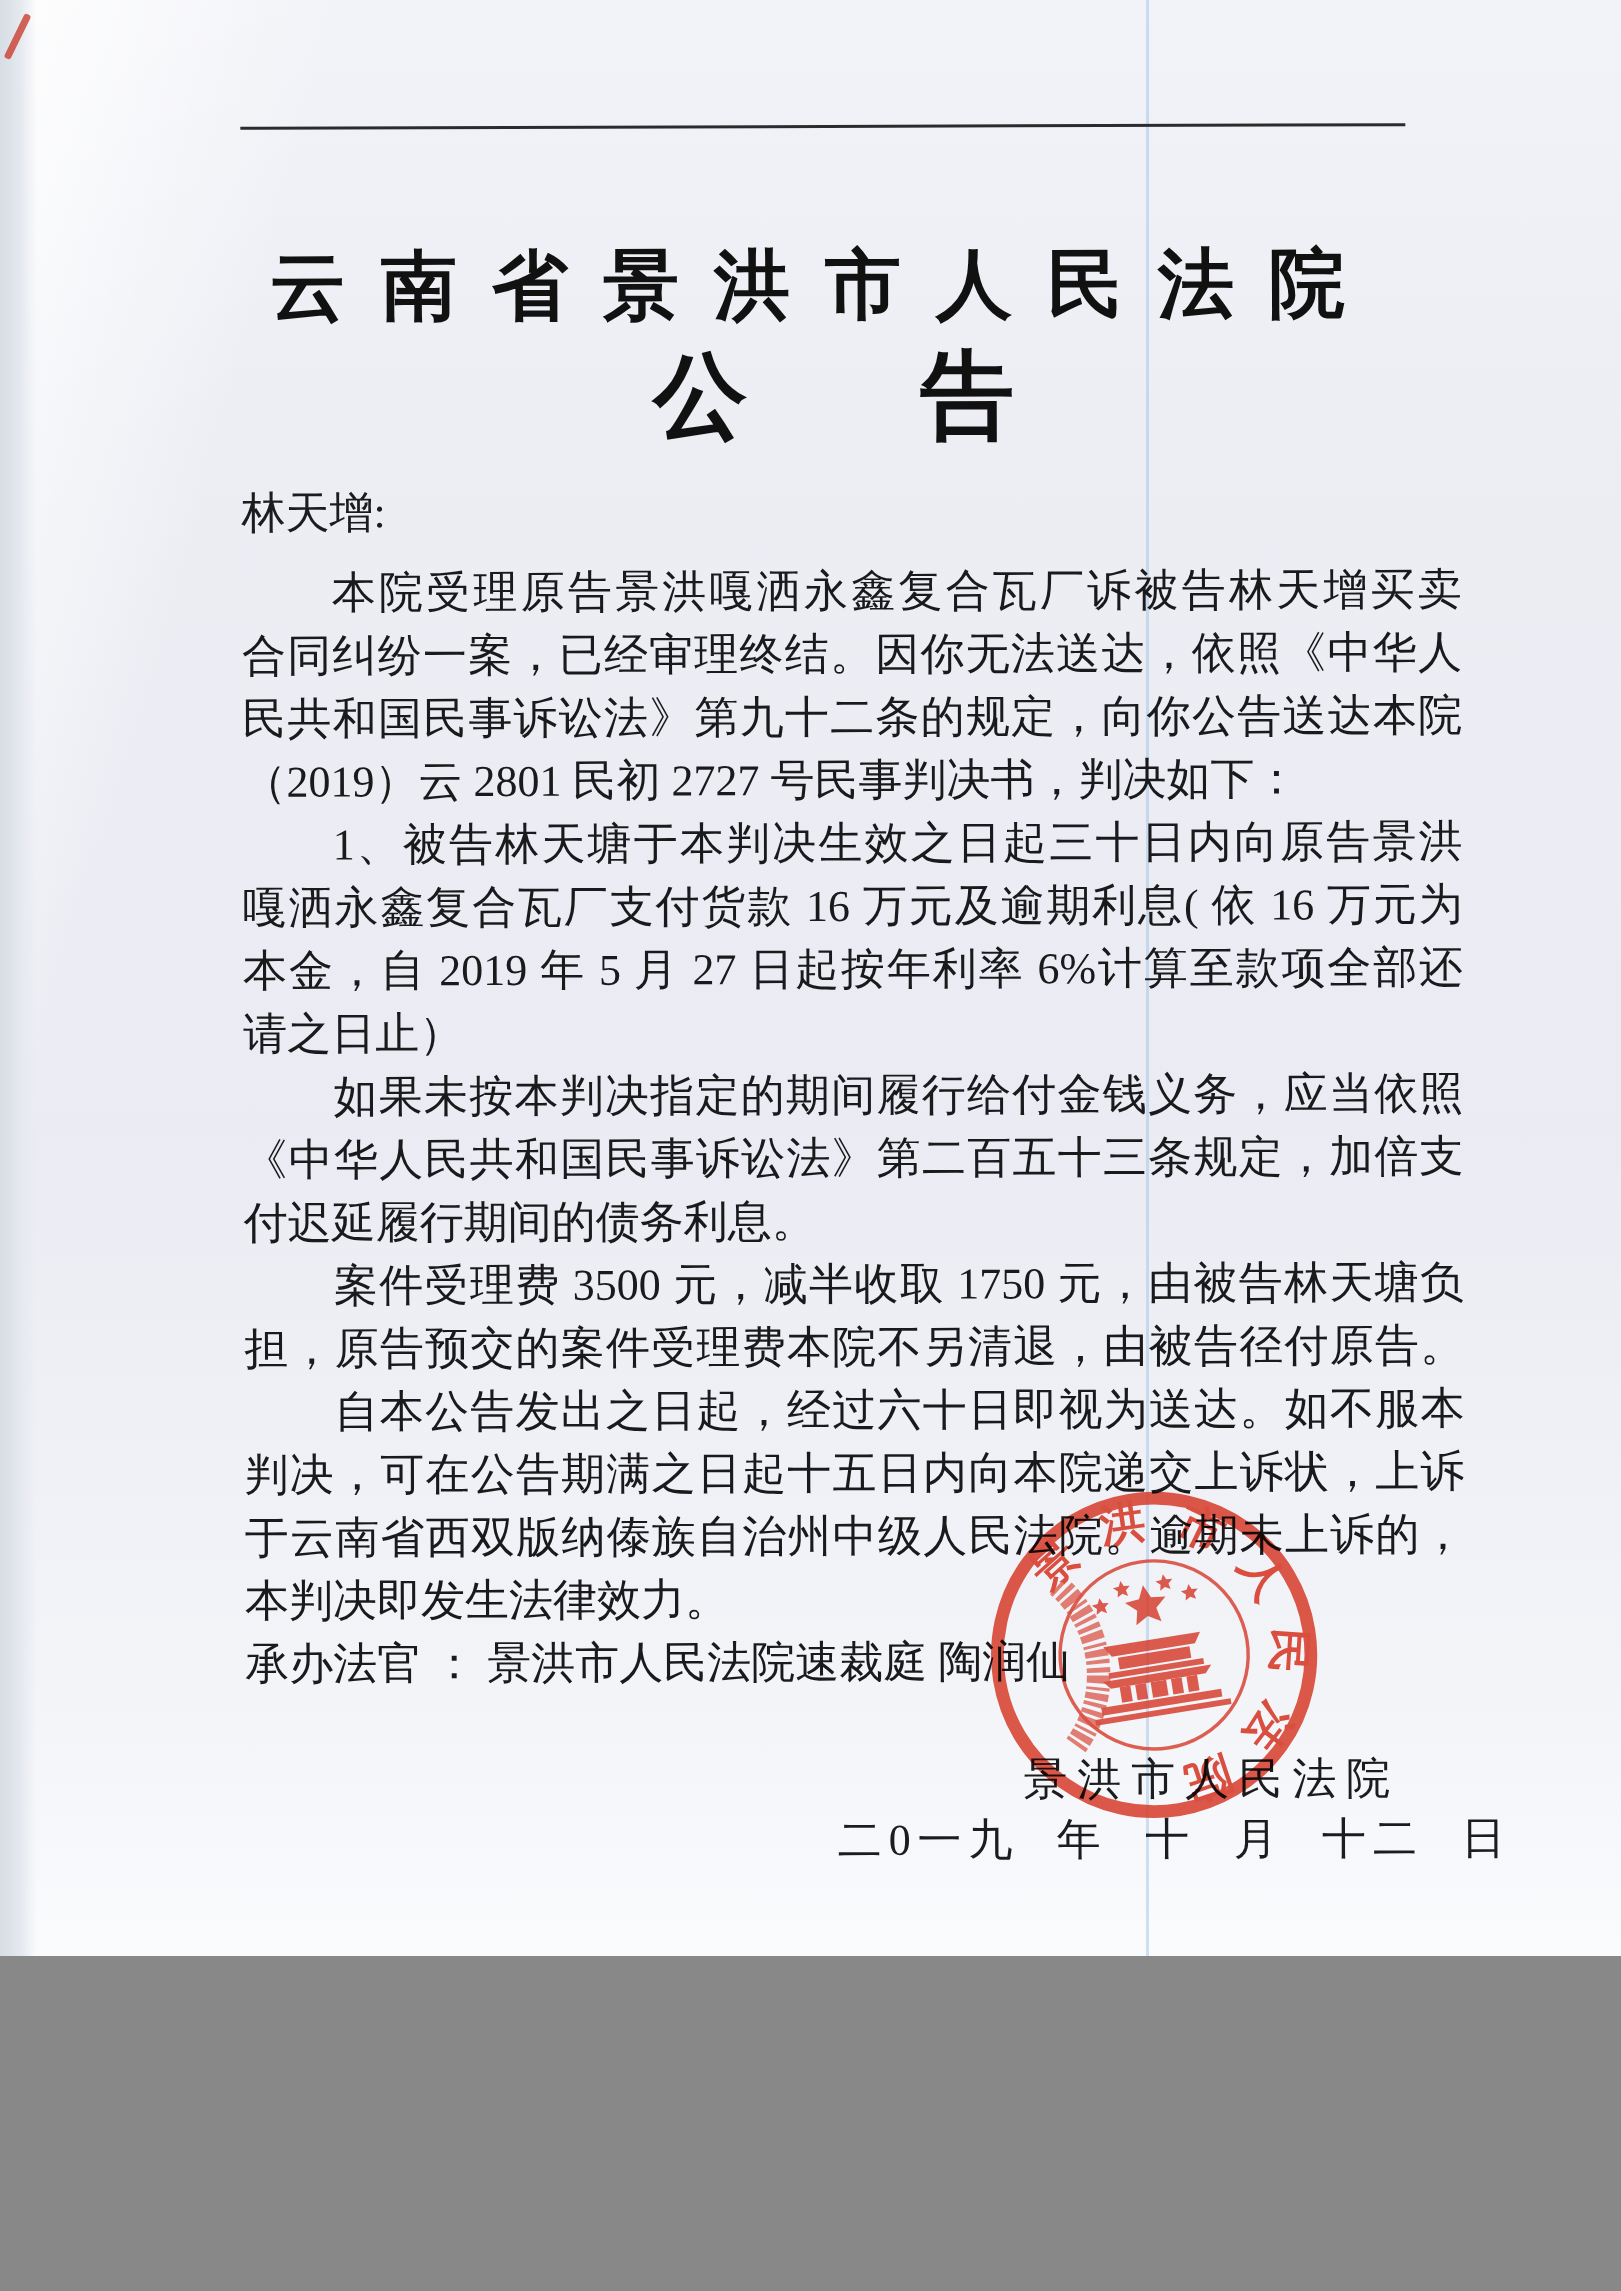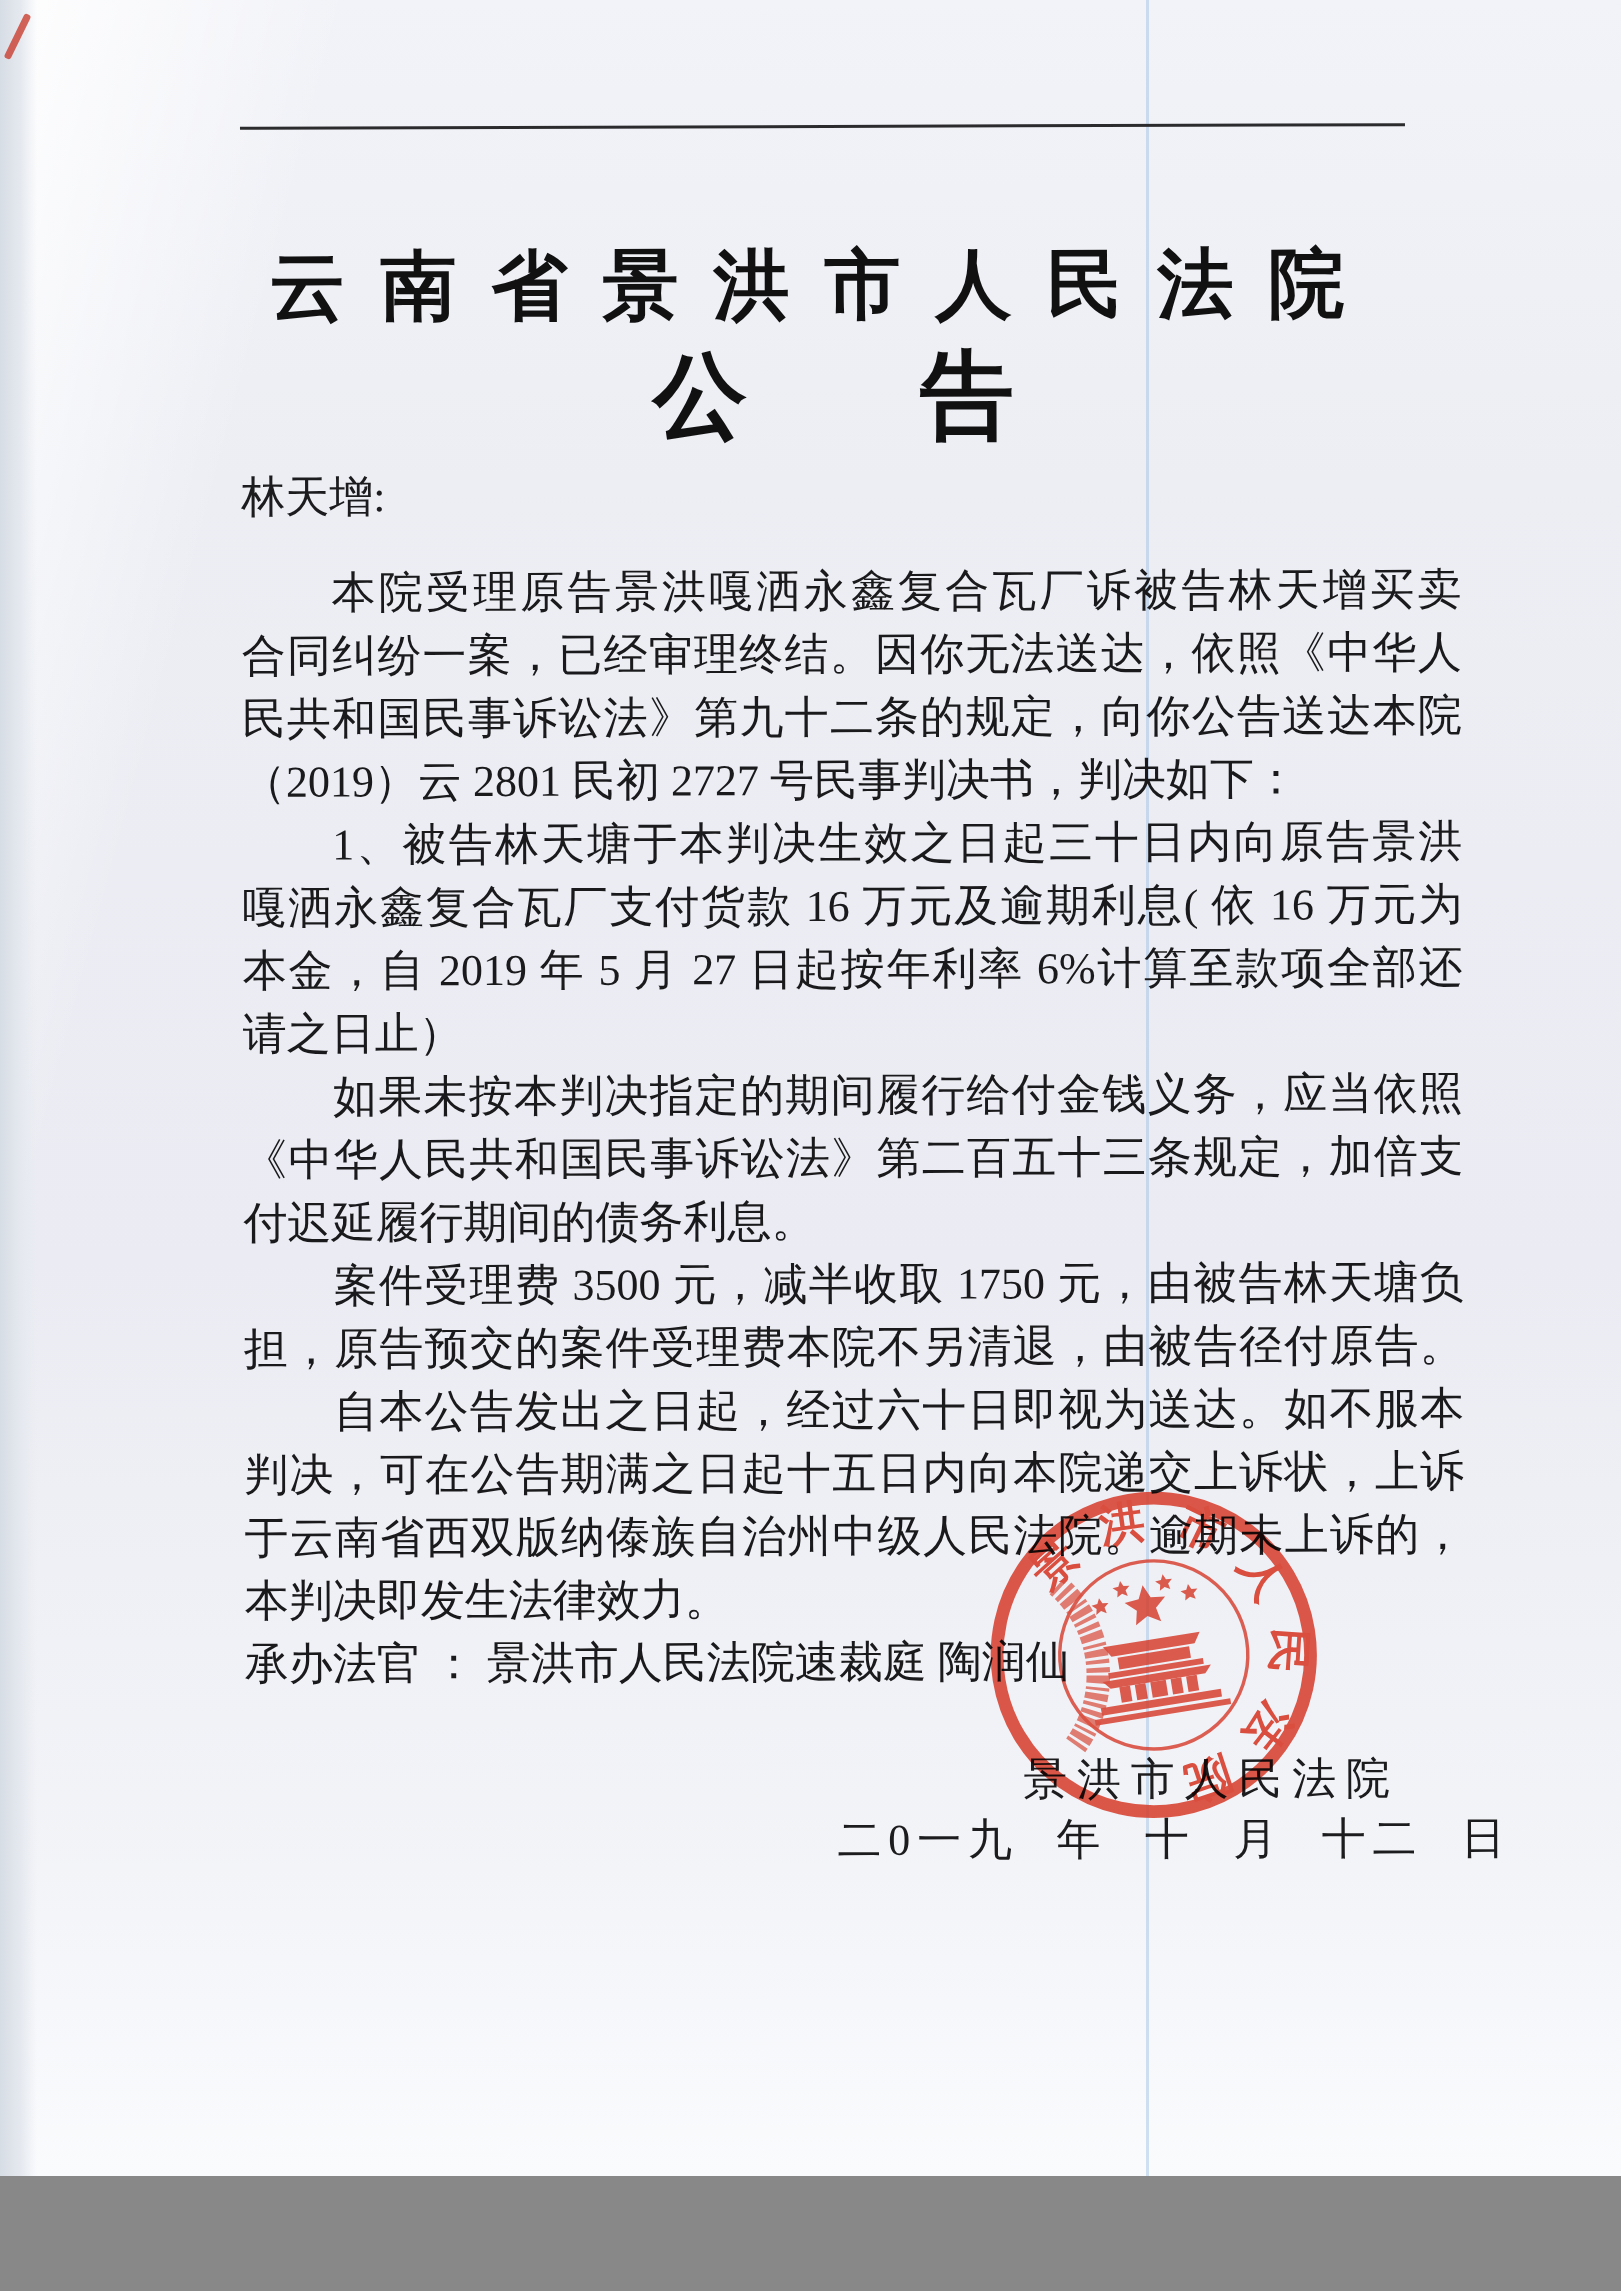--- a/index.html
+++ b/index.html
@@ -1,17 +1,17 @@
 <!DOCTYPE html>
 <html><head>
 <meta charset="utf-8">
 <style>
   html,body{margin:0;padding:0;background:#888;}
   .page{
-    position:relative;width:1621px;height:2176px;overflow:hidden;
+    position:relative;width:1621px;height:1956px;overflow:hidden;
     background:
       linear-gradient(105deg, rgba(255,255,255,.95) 0%, rgba(244,245,250,0) 16%),
       linear-gradient(180deg, #f2f3f8 0%, #eceef4 22%, #ebecf3 58%, #f3f4f8 86%, #fafbfd 100%);
     font-family:"Liberation Serif","DejaVu Serif",serif;
     color:#1c1c1e;
   }
   .edge-strip{position:absolute;left:0;top:0;width:37px;height:100%;
     background:linear-gradient(90deg,#d7dde5 0%,#e5e9ef 55%,rgba(233,236,242,0) 100%);}
   .corner-mark{position:absolute;left:13.7px;top:11.8px;width:6.9px;height:49px;
     background:rgba(201,58,43,.78);transform:rotate(26deg);border-radius:2.9px;}
@@ -22,21 +22,21 @@
   .court-name{
     position:absolute;left:272px;top:235px;white-space:nowrap;
     font-family:"Liberation Sans","DejaVu Sans",sans-serif;
     font-size:76px;font-weight:800;letter-spacing:35px;color:#111;
   }
   .notice-title{
     position:absolute;left:655px;top:333px;white-space:nowrap;
     font-family:"Liberation Sans","DejaVu Sans",sans-serif;
     font-size:94px;font-weight:800;letter-spacing:173px;color:#111;
   }
-  .addressee{position:absolute;left:243px;top:466px;font-size:44px;line-height:59px;}
+  .addressee{position:absolute;left:243px;top:482px;font-size:44px;line-height:59px;}
   .body-lines{position:absolute;left:243px;top:560px;width:1220px;}
   .line{height:63px;line-height:63px;font-size:44px;color:#1a1a1c;}
   .line.full{text-align:justify;text-align-last:justify;}
   .line.indent{padding-left:90px;}
   .signature{position:absolute;left:1021px;top:1751px;font-size:44px;letter-spacing:9.8px;white-space:nowrap;}
   .date-line{position:absolute;left:835px;top:1811px;font-size:44px;letter-spacing:6.9px;word-spacing:19.6px;white-space:nowrap;}
   .seal{position:absolute;left:961px;top:1465px;width:382px;height:382px;
     mix-blend-mode:multiply;opacity:.9;}
 </style>
 </head>

